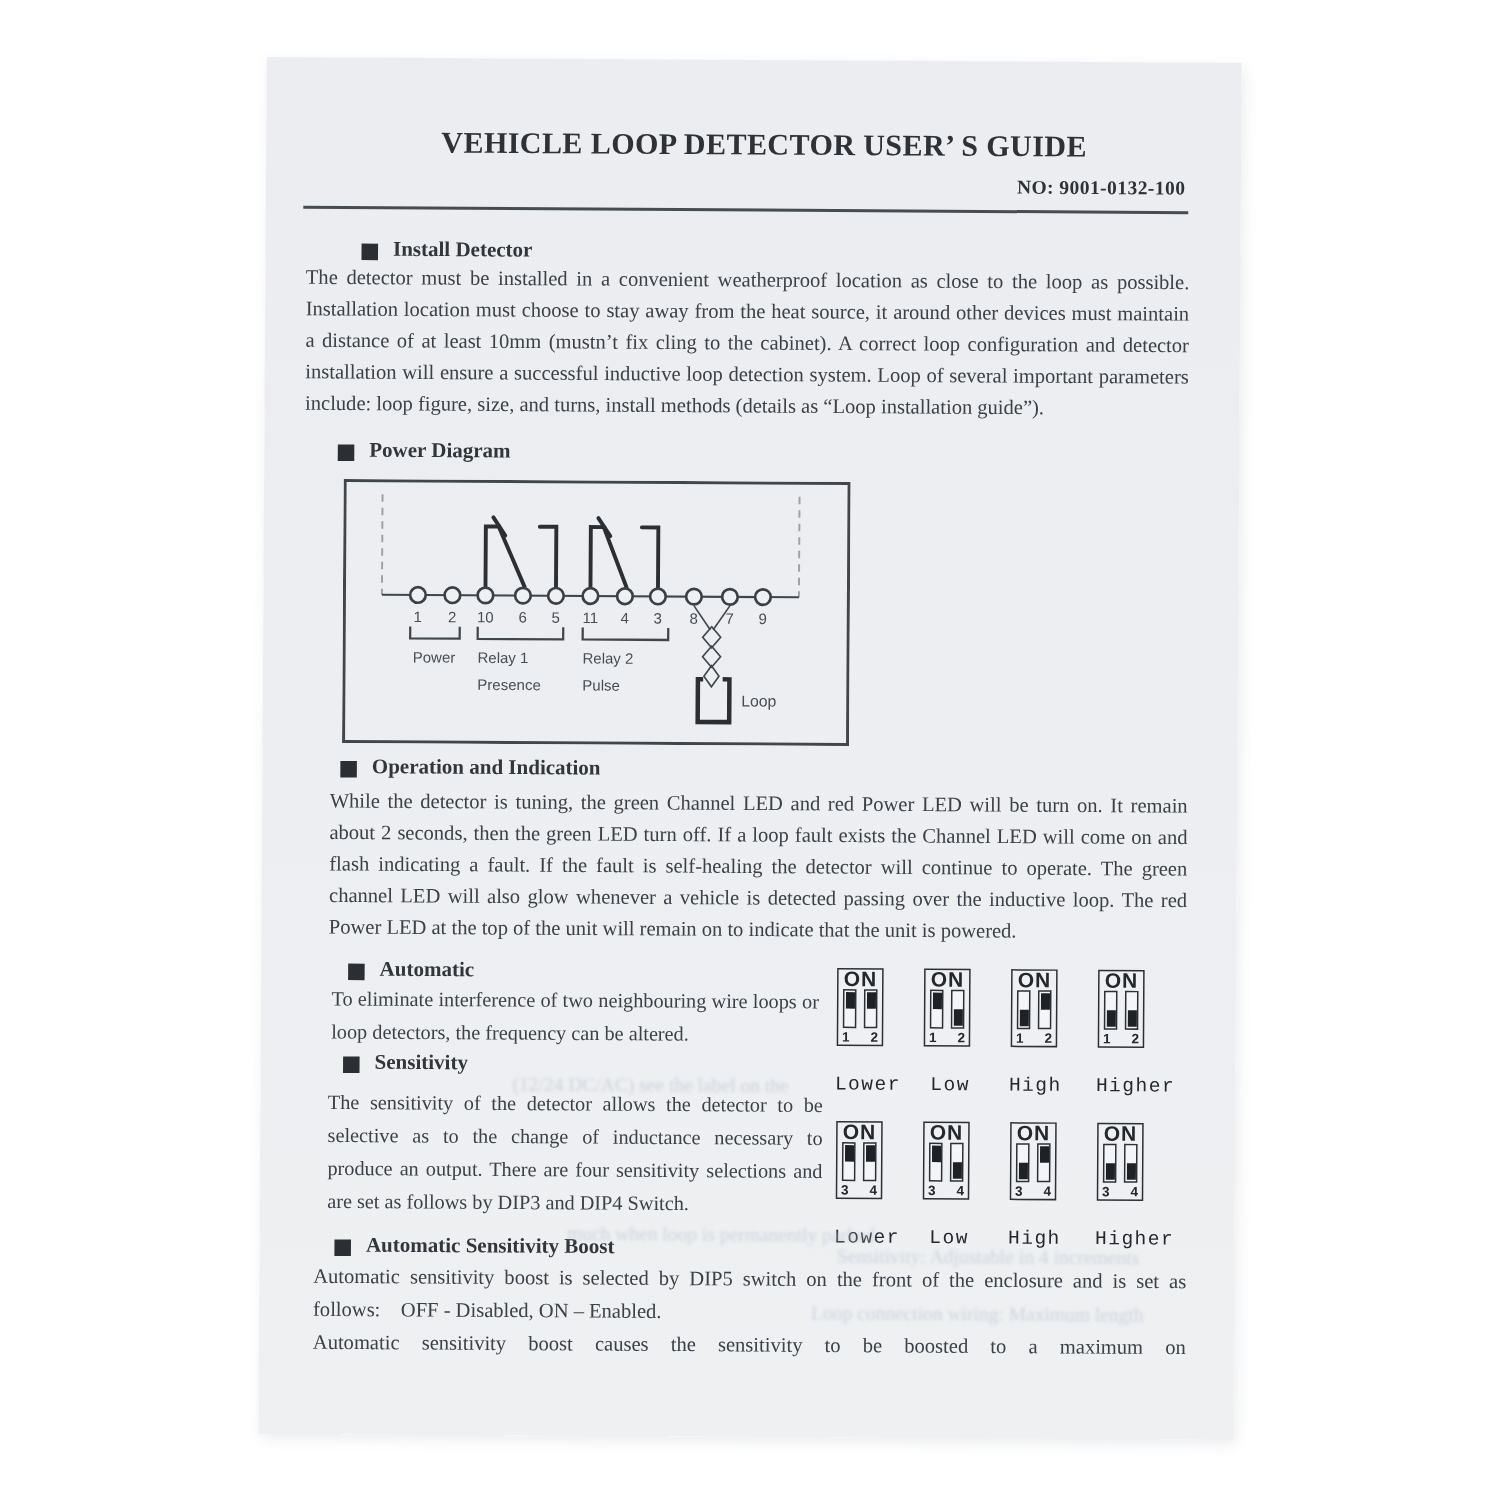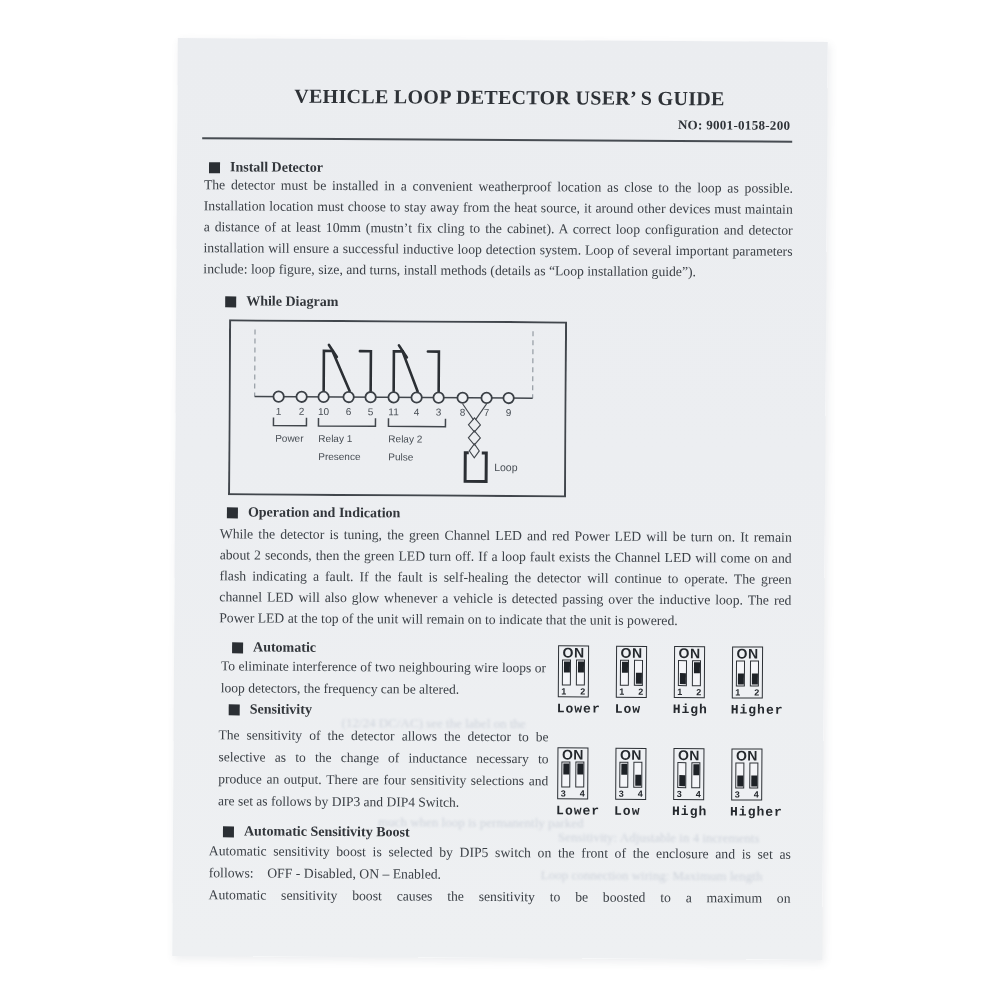--- a/index.html
+++ b/index.html
@@ -12,21 +12,21 @@
   
   .doc-title{position:absolute;top:46px;left:0;right:0;text-align:center;padding-left:14px;
              font-weight:bold;font-size:20px;letter-spacing:0.3px;color:#2e3237;white-space:nowrap;}
   .doc-no{position:absolute;top:76px;right:37px;font-weight:bold;font-size:13px;
           letter-spacing:0.3px;color:#2e3237;}
   .head-rule{position:absolute;top:99px;left:25px;width:590px;height:2.4px;background:#474c52;}
   
   .sec-h{position:absolute;display:flex;align-items:center;gap:10px;
          font-weight:bold;font-size:14px;color:#32363b;white-space:nowrap;}
   .sq{width:11px;height:11px;background:#2b2f34;flex:0 0 auto;}
-  #h-install{top:121px;left:32px;font-family:Liberation Serif, serif;}
+  #h-install{top:121px;left:64px;font-family:Liberation Serif, serif;}
   #h-wiring{top:255px;left:49px;}
   #h-operation{top:466px;left:52px;}
   #h-frequency{top:601px;left:58px;}
   #h-sensitivity{top:663px;left:55px;}
   #h-boost{top:785px;left:50px;}
   
   .body-p{position:absolute;margin:0;font-size:13.7px;line-height:21px;color:#3c4147;
           text-align:justify;}
   #p-install{top:136px;left:27px;width:589px;}
   #p-operation{top:485px;left:45px;width:572px;}
@@ -48,49 +48,49 @@
           font-size:14px;letter-spacing:0.5px;color:#24282d;line-height:10px;}
   .dip-sliders{margin-top:2px;display:flex;gap:5px;}
   .dip-slider{box-sizing:border-box;position:relative;width:9px;height:26px;
               border:1.5px solid #2c3035;background:#f4f5f8;}
   .dip-slider .knob{position:absolute;left:0.5px;right:0.5px;height:11px;background:#1e2227;}
   .pos-up .knob{top:1px;}
   .pos-down .knob{bottom:1px;}
   .dip-pins{margin-top:1px;width:24px;display:flex;justify-content:space-between;
             font-family:"Liberation Sans",sans-serif;font-weight:bold;font-size:9px;
             color:#24282d;line-height:10px;}
-  .dip-label{margin-top:4px;margin-left:-1px;font-family:"Liberation Mono",monospace;
-             font-weight:bold;font-size:13px;letter-spacing:1px;color:#24282d;white-space:nowrap;}
+  .dip-label{margin-top:18px;margin-left:-1px;font-family:"Liberation Mono",monospace;
+             font-weight:normal;font-size:13px;letter-spacing:1px;color:#24282d;white-space:nowrap;text-align:right;}
   
   .ghost{position:absolute;font-size:13px;color:#c4cad4;filter:blur(1.1px);opacity:0.75;
          white-space:nowrap;}
   #ghost-1{top:676px;left:168px;}
   #ghost-2{top:775px;left:205px;}
   #ghost-3{top:789px;left:385px;}
   #ghost-4{top:827px;left:368px;}
 </style>
 </head>
 <body>
 
 <div class="canvas">
   <div class="page">
 
     <div class="doc-title">VEHICLE LOOP DETECTOR USER’ S GUIDE</div>
-    <div class="doc-no">NO: 9001-0158-200</div>
+    <div class="doc-no">NO: 9001-0132-100</div>
     <div class="head-rule"></div>
 
     <div class="sec-h" id="h-install">
       <span class="sq"></span>
       <span>Install Detector</span>
     </div>
     <p class="body-p" id="p-install">The detector must be installed in a convenient weatherproof location as close to the loop as possible. Installation location must choose to stay away from the heat source, it around other devices must maintain a distance of at least 10mm (mustn’t fix cling to the cabinet). A correct loop configuration and detector installation will ensure a successful inductive loop detection system. Loop of several important parameters include: loop figure, size, and turns, install methods (details as “Loop installation guide”).</p>
 
     <div class="sec-h" id="h-wiring">
       <span class="sq"></span>
-      <span>While Diagram</span>
+      <span>Power Diagram</span>
     </div>
 
     <svg class="diagram" viewBox="0 0 338 176" xmlns="http://www.w3.org/2000/svg">
       <rect x="1" y="1" width="336" height="174" fill="none" stroke="#41464c" stroke-width="2"></rect>
       <path d="M26 10 V77" stroke="#9aa1a8" stroke-width="1.3" stroke-dasharray="5 4" fill="none"></path>
       <path d="M304 10 V77" stroke="#9aa1a8" stroke-width="1.3" stroke-dasharray="5 4" fill="none"></path>
       <path d="M26 77 H304" stroke="#41464c" stroke-width="1.4" fill="none"></path>
 
       <g stroke="#2b2f34" stroke-width="2.6" fill="none" stroke-linecap="round">
         <path d="M95 71 V31 H104"></path>

